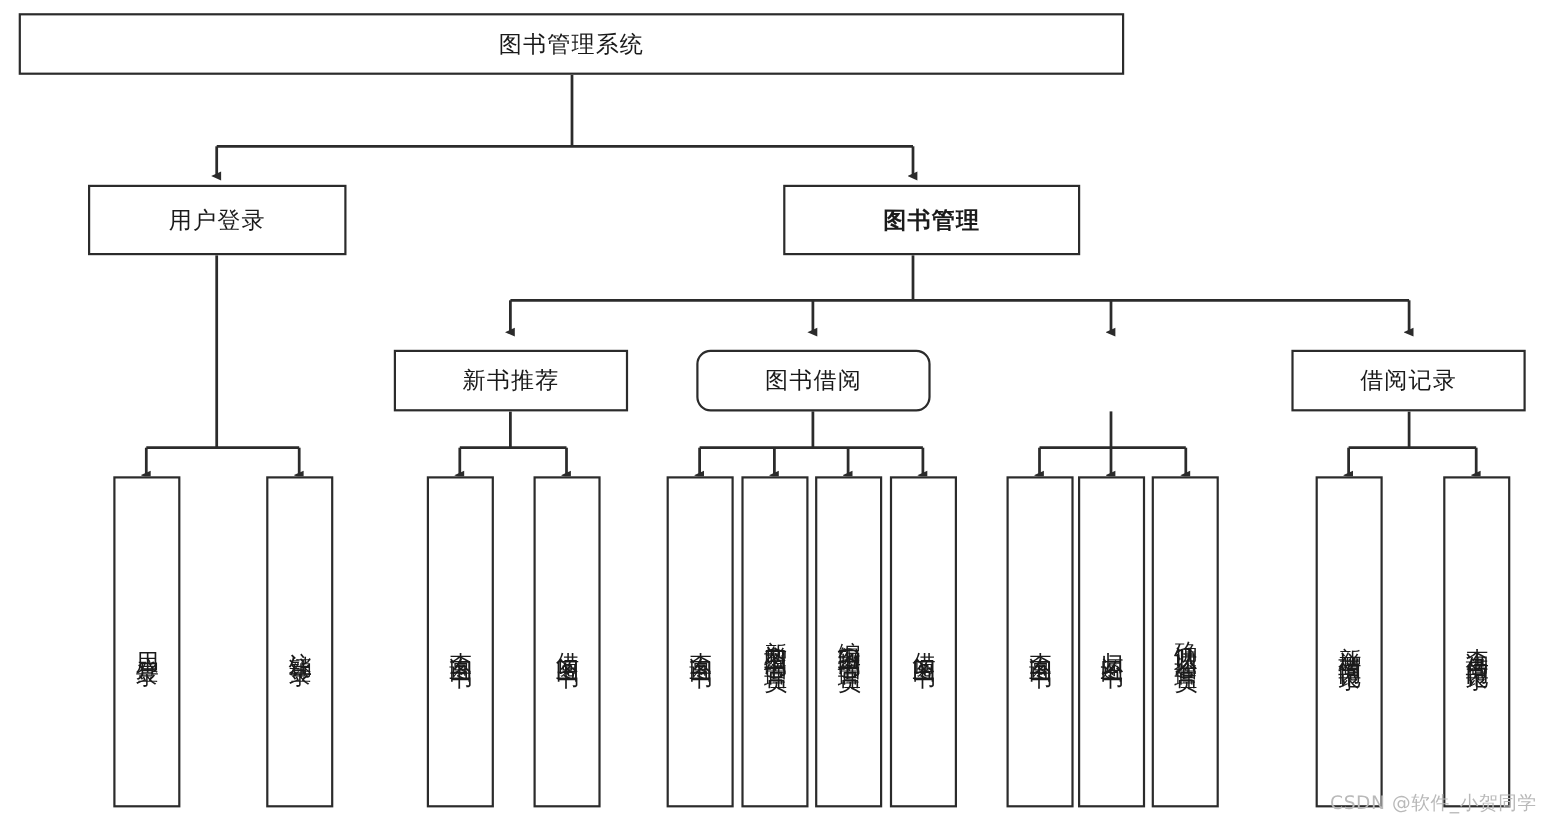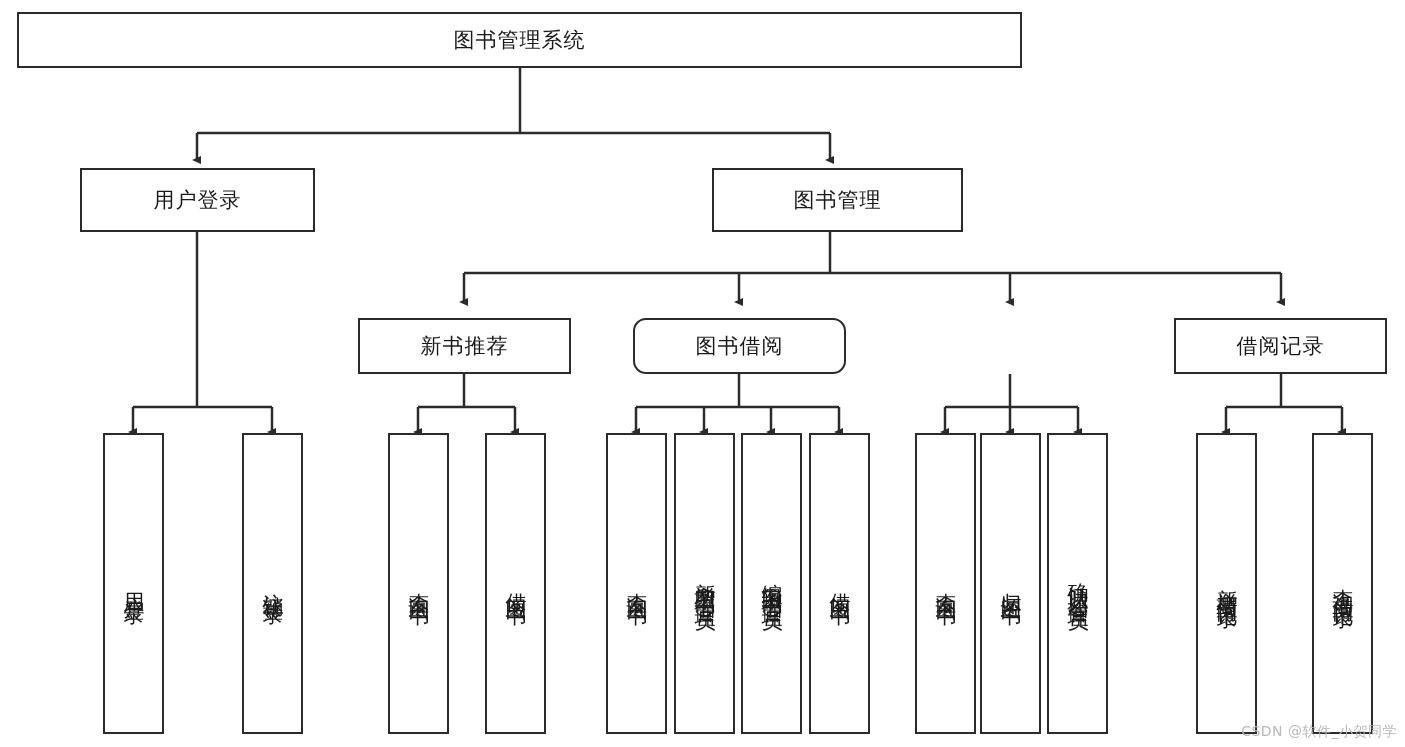--- a/index.html
+++ b/index.html
@@ -49,21 +49,21 @@
     left: 0;
     top: 0;
     width: 1405px;
     height: 747px;
     pointer-events: none;
   }
   .watermark {
     position: absolute;
     right: 8px;
     bottom: 6px;
-    font-size: 14px;
+    font-size: 17px;
     color: #b9b9b9;
     letter-spacing: 0.5px;
     white-space: nowrap;
   }
 </style>
 </head>
 <body>
 
 <div id="canvas">
 
@@ -117,21 +117,21 @@
     </g>
   </svg>
 
   <div class="node h" style="left:17px; top:12px; width:1005px; height:56px;">
     <span class="htext">图书管理系统</span>
   </div>
 
   <div class="node h" style="left:80px; top:168px; width:235px; height:64px;">
     <span class="htext">用户登录</span>
   </div>
-  <div class="node h" style="left:712px; top:168px; width:251px; height:64px;">
+  <div class="node h" style="left:712px; top:168px; width:270px; height:64px;font-weight:bold;">
     <span class="htext">图书管理</span>
   </div>
 
   <div class="node h" style="left:358px; top:318px; width:213px; height:56px;">
     <span class="htext">新书推荐</span>
   </div>
   <div class="node h" style="left:633px; top:318px; width:213px; height:56px;border-radius:13px;">
     <span class="htext">图书借阅</span>
   </div>
   <div class="node h" style="left:1174px; top:318px; width:213px; height:56px;justify-content:center;">

